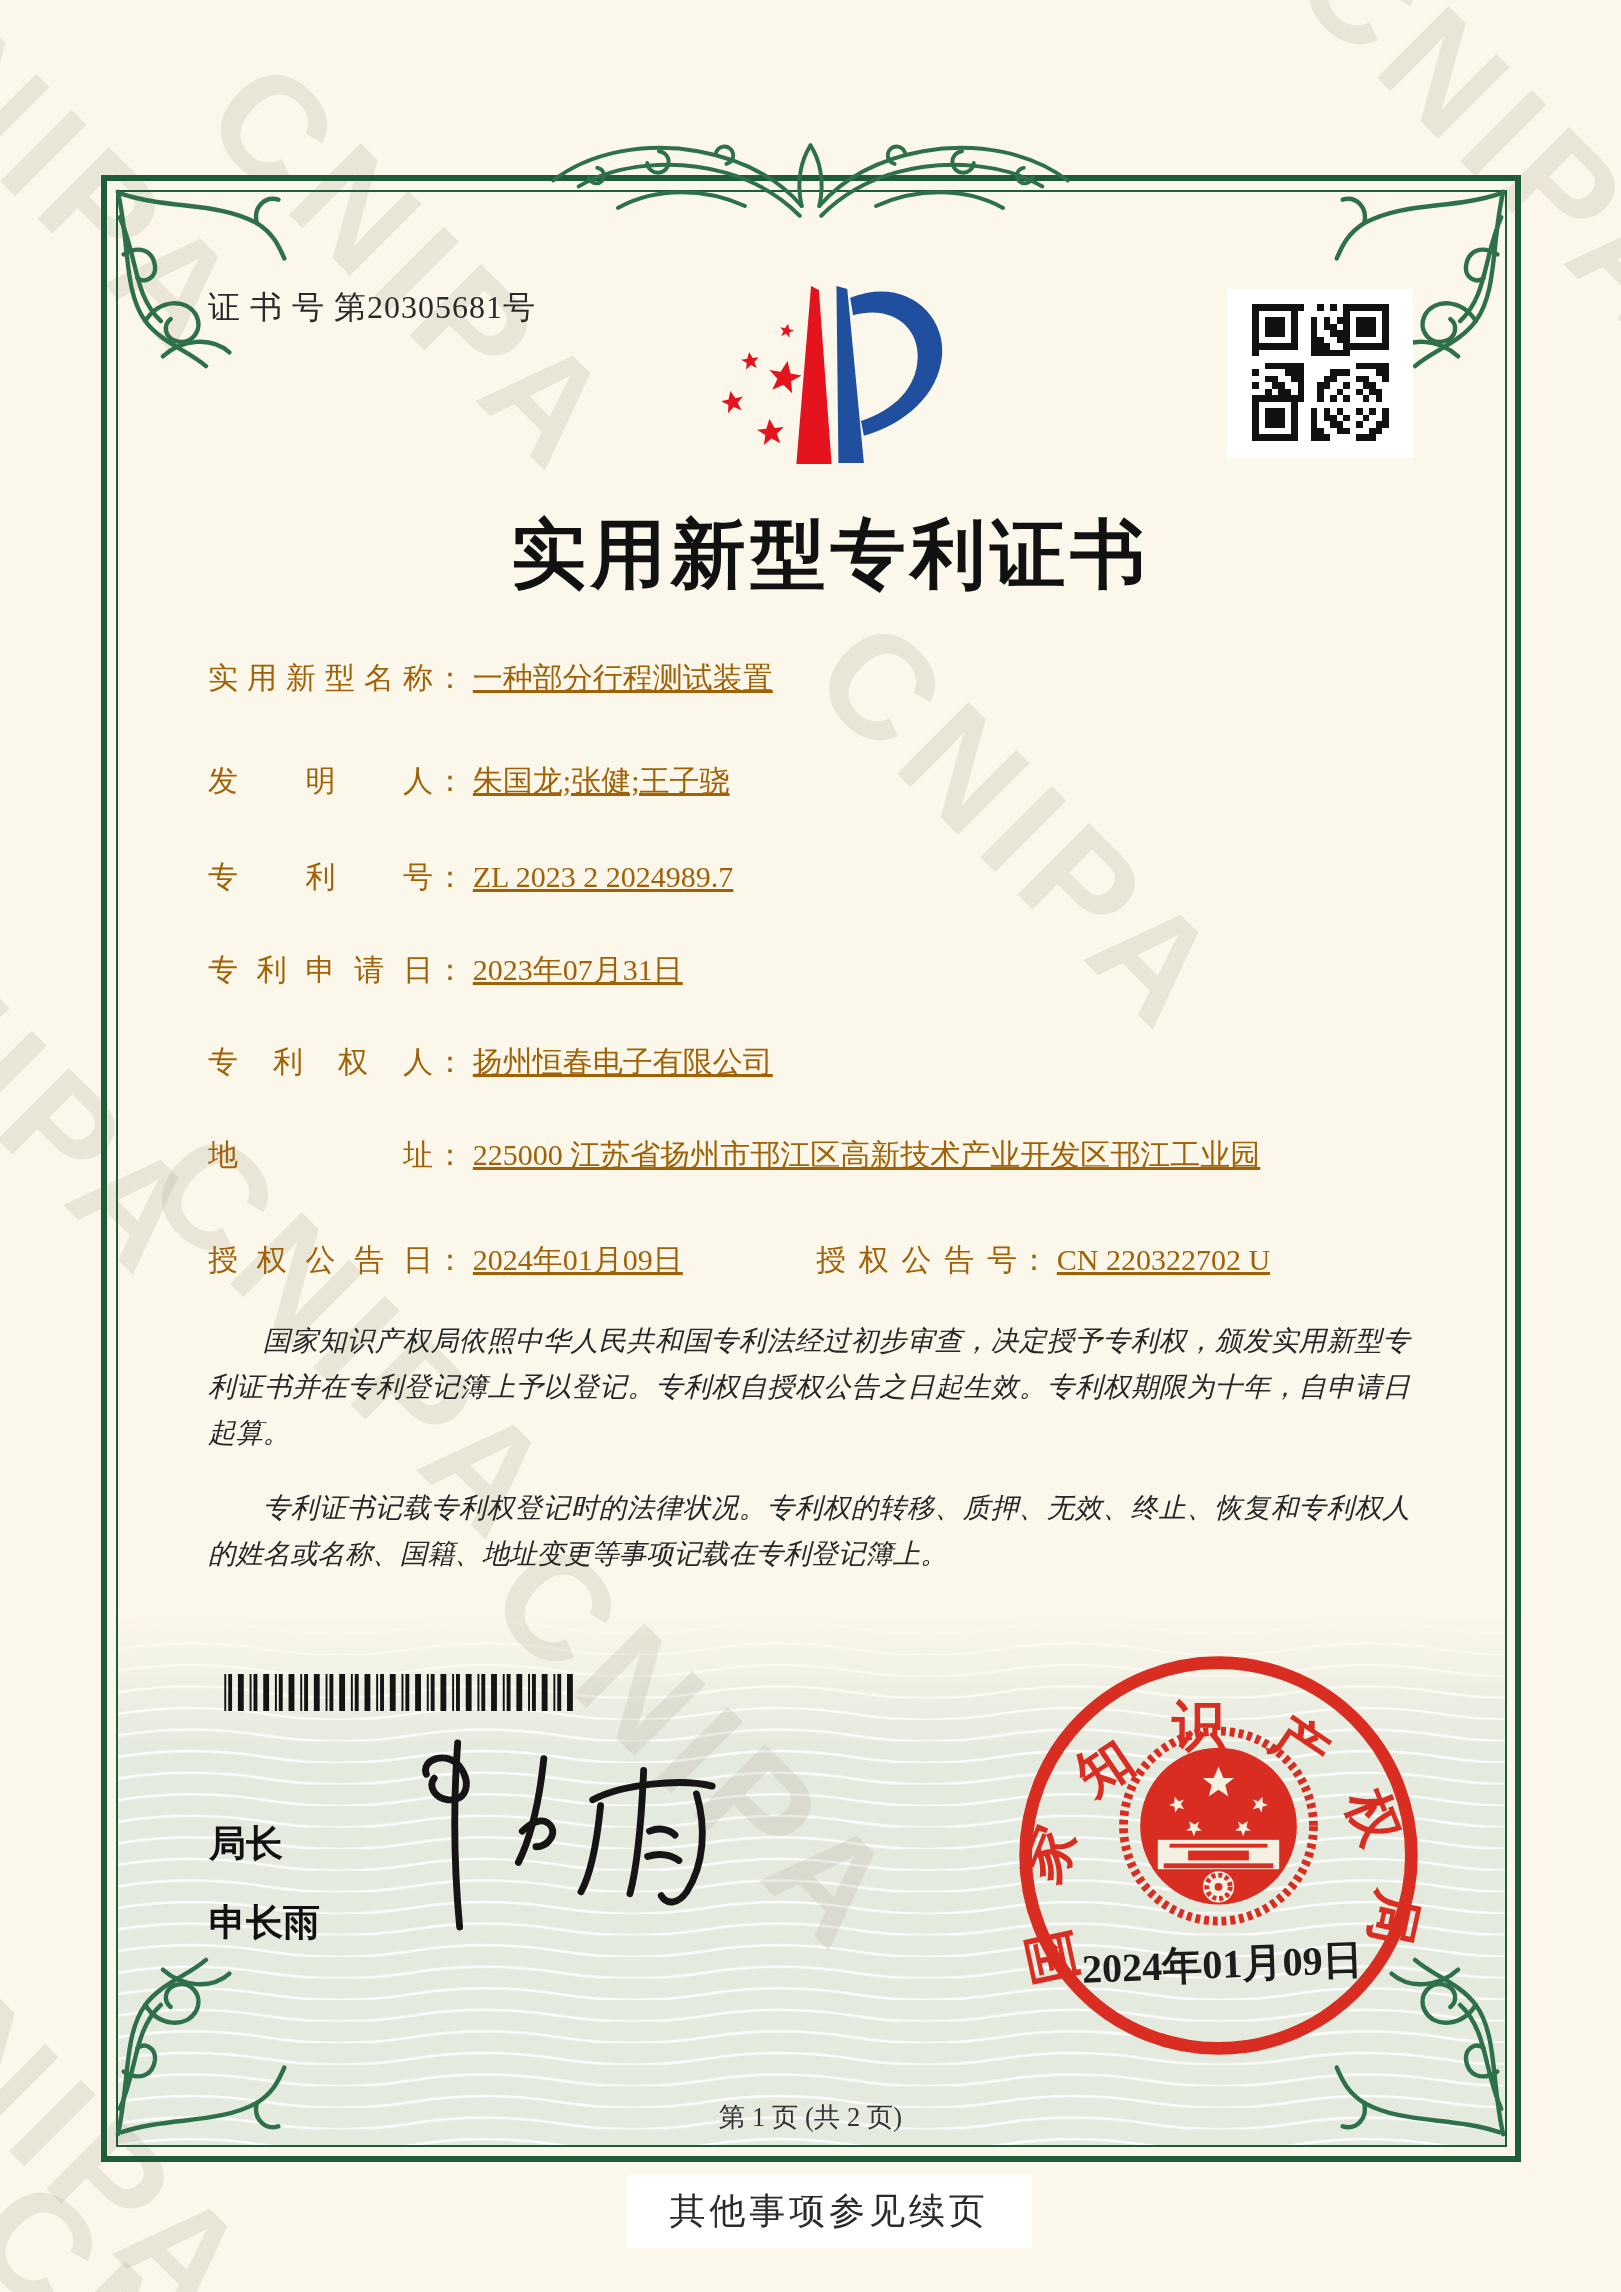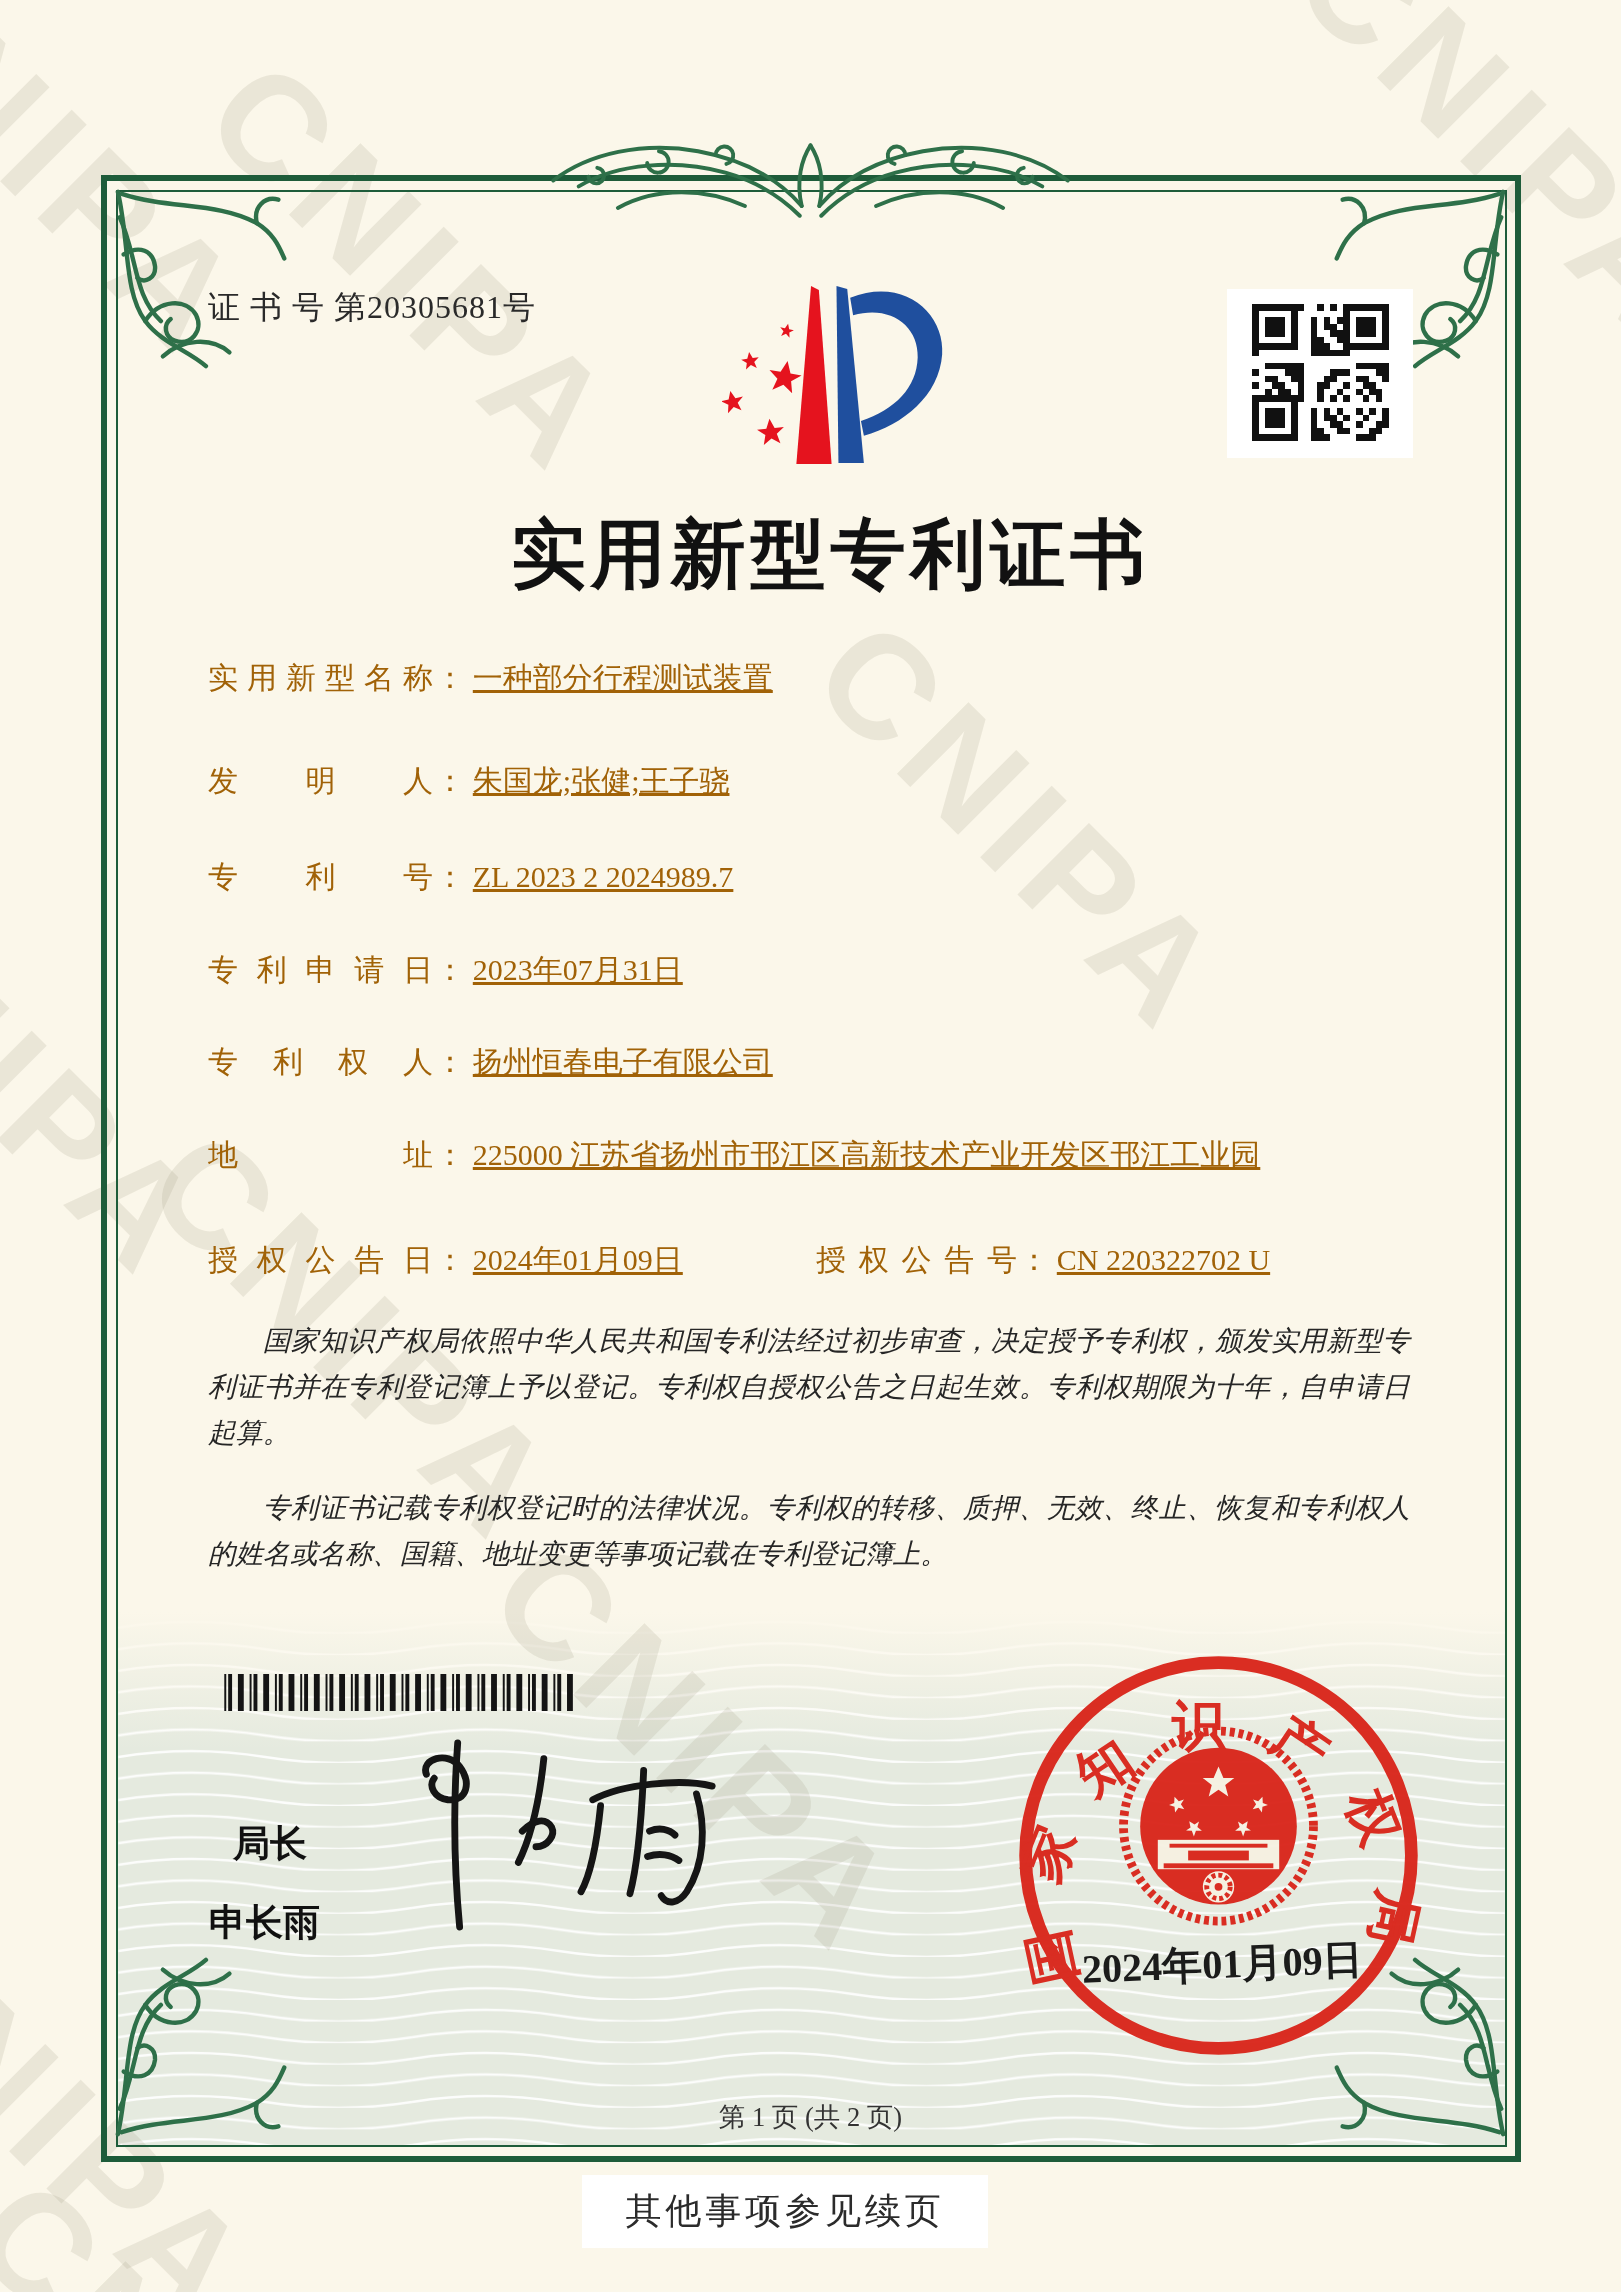--- a/index.html
+++ b/index.html
@@ -37,28 +37,28 @@
   .col2 .flabel{width:201px;}
   .fcolon{flex:none;margin:0 7.8px 0 2px;}
   .fvalue{flex:1;text-decoration:underline;}
   
   .paras{position:absolute;left:208px;top:1318px;width:1212px;z-index:4;font-size:27.4px;
          line-height:46px;color:#262626;text-align:justify;}
   .paras p{margin:0 10px 29px 0;text-indent:2em;font-style:italic;}
   
   .barcode{position:absolute;left:223px;top:1674px;z-index:4;}
   .officer-title{position:absolute;left:209px;top:1819px;font-size:37px;font-weight:700;
-      font-family:Liberation Serif, serif;color:#111;z-index:4;margin-left:24px;}
+      font-family:Liberation Serif, serif;color:#111;z-index:4;}
   .officer-name{position:absolute;left:209px;top:1898px;font-size:37px;font-weight:700;
       font-family:"DejaVu Sans","Liberation Sans",sans-serif;color:#111;z-index:4;}
   .signature{position:absolute;left:397px;top:1737px;z-index:4;}
   .seal{position:absolute;left:1008px;top:1645px;z-index:5;opacity:.95;}
   .footer-page{position:absolute;left:102px;top:2099px;width:1417px;text-align:center;
       font-size:26.5px;color:#333;z-index:4;}
-  .note-box{position:absolute;left:582px;top:2175px;width:406px;height:73px;background:#ffffff;
+  .note-box{position:absolute;left:626px;top:2175px;width:406px;height:73px;background:#ffffff;
       text-align:center;line-height:73px;font-size:36px;color:#2b2b2b;z-index:4;letter-spacing:3.9px;}
 </style>
 </head>
 <body>
 
 <div class="page">
 
   <svg class="band" width="1387" height="535" viewBox="0 0 1415 546">
     <defs>
       <pattern id="wv" width="300" height="22" patternUnits="userSpaceOnUse">

